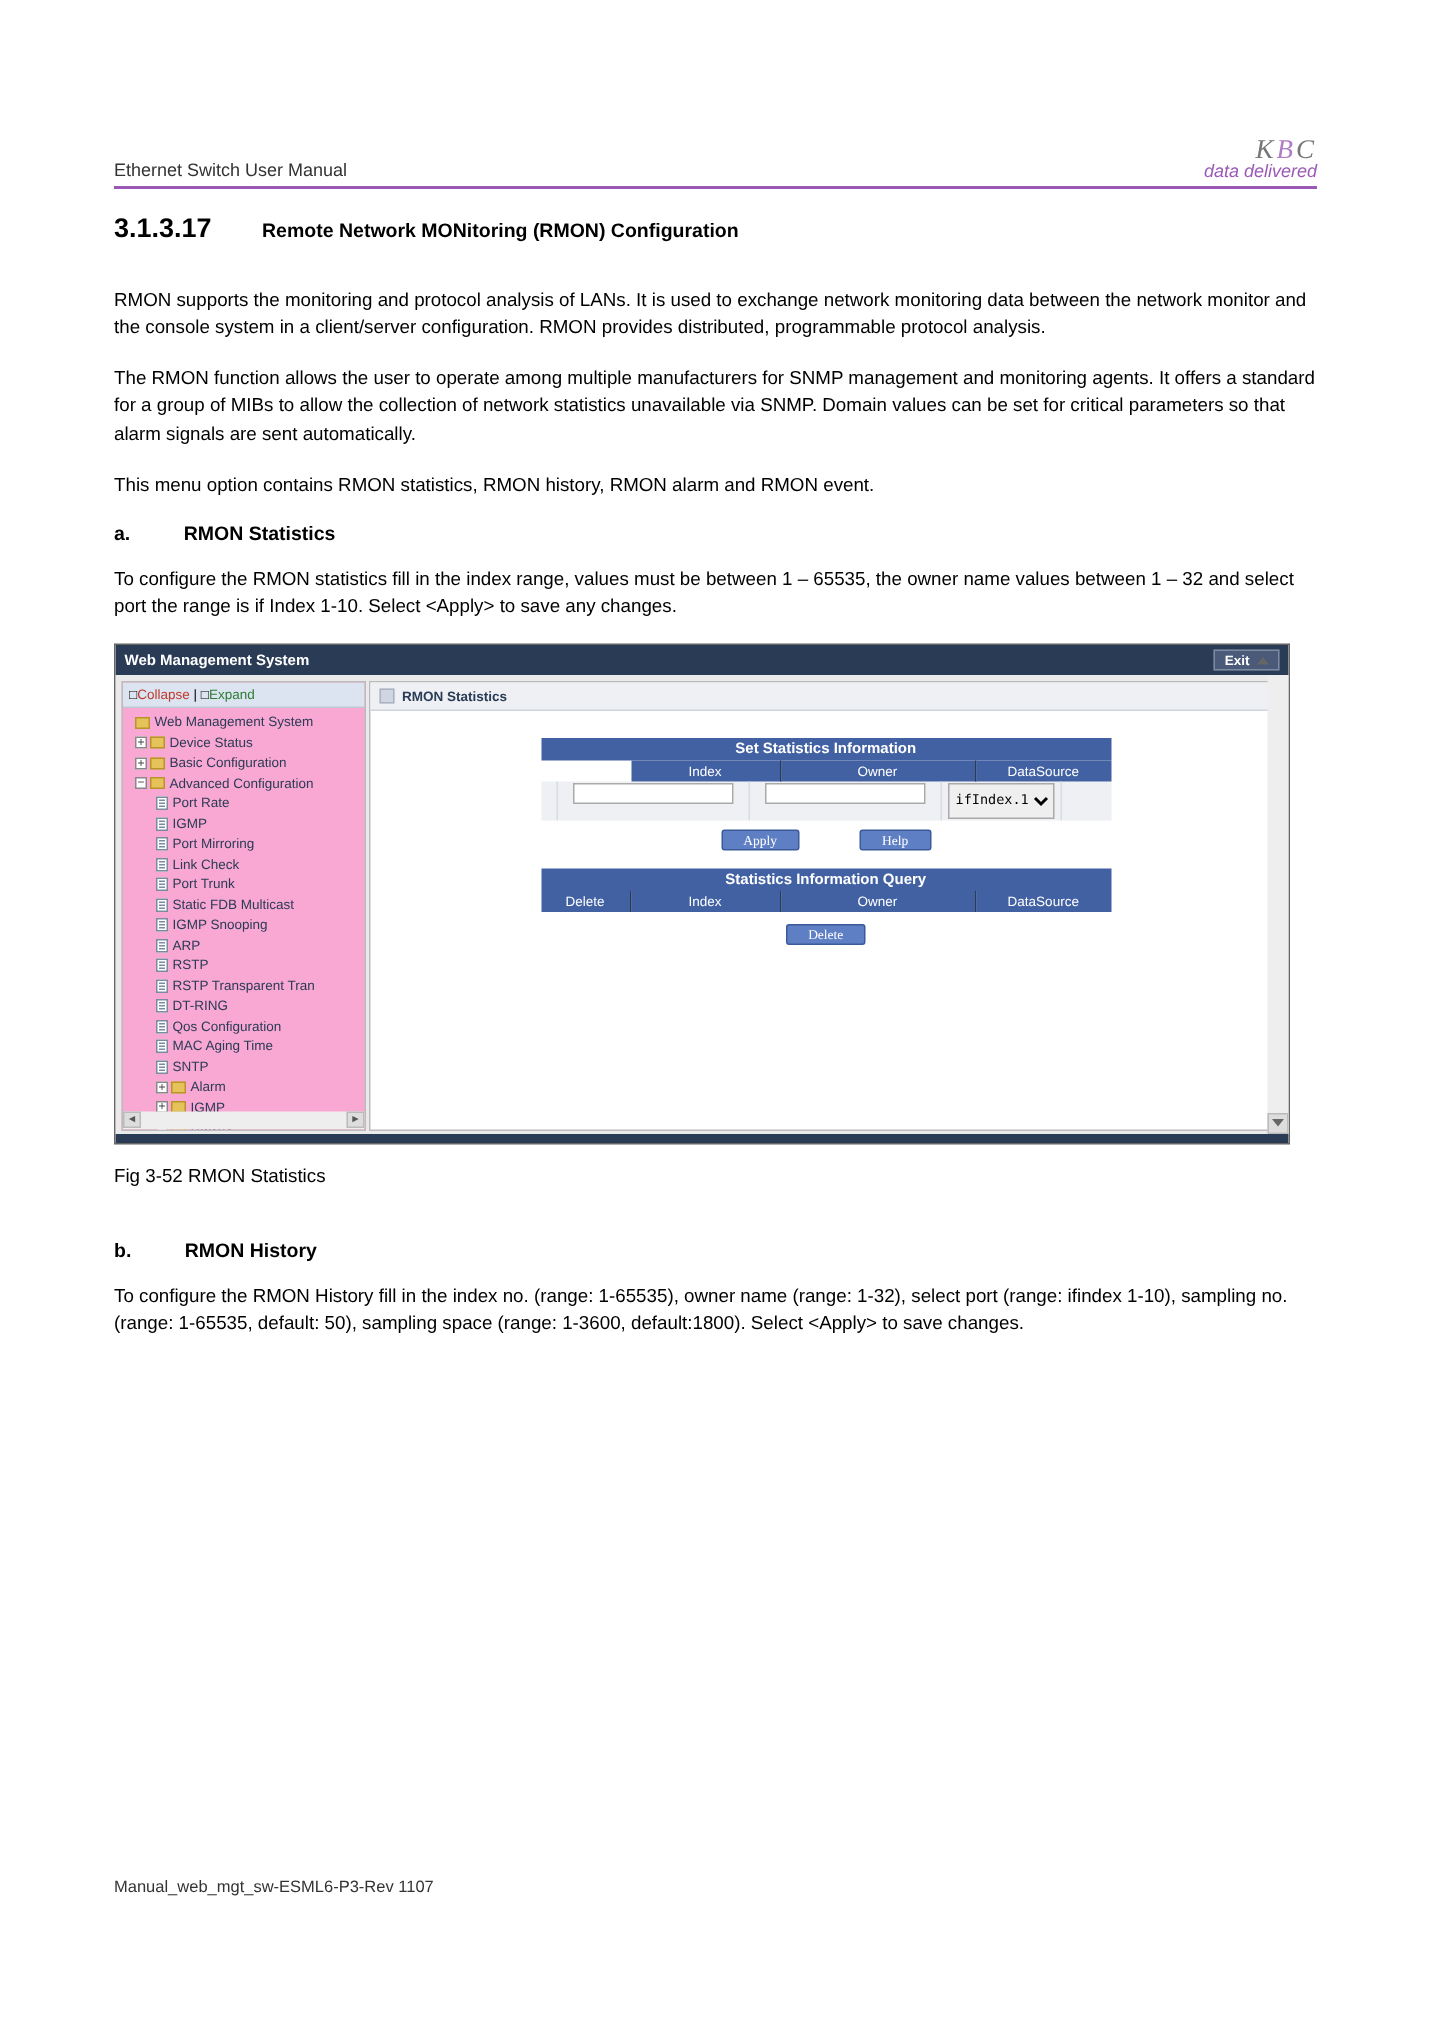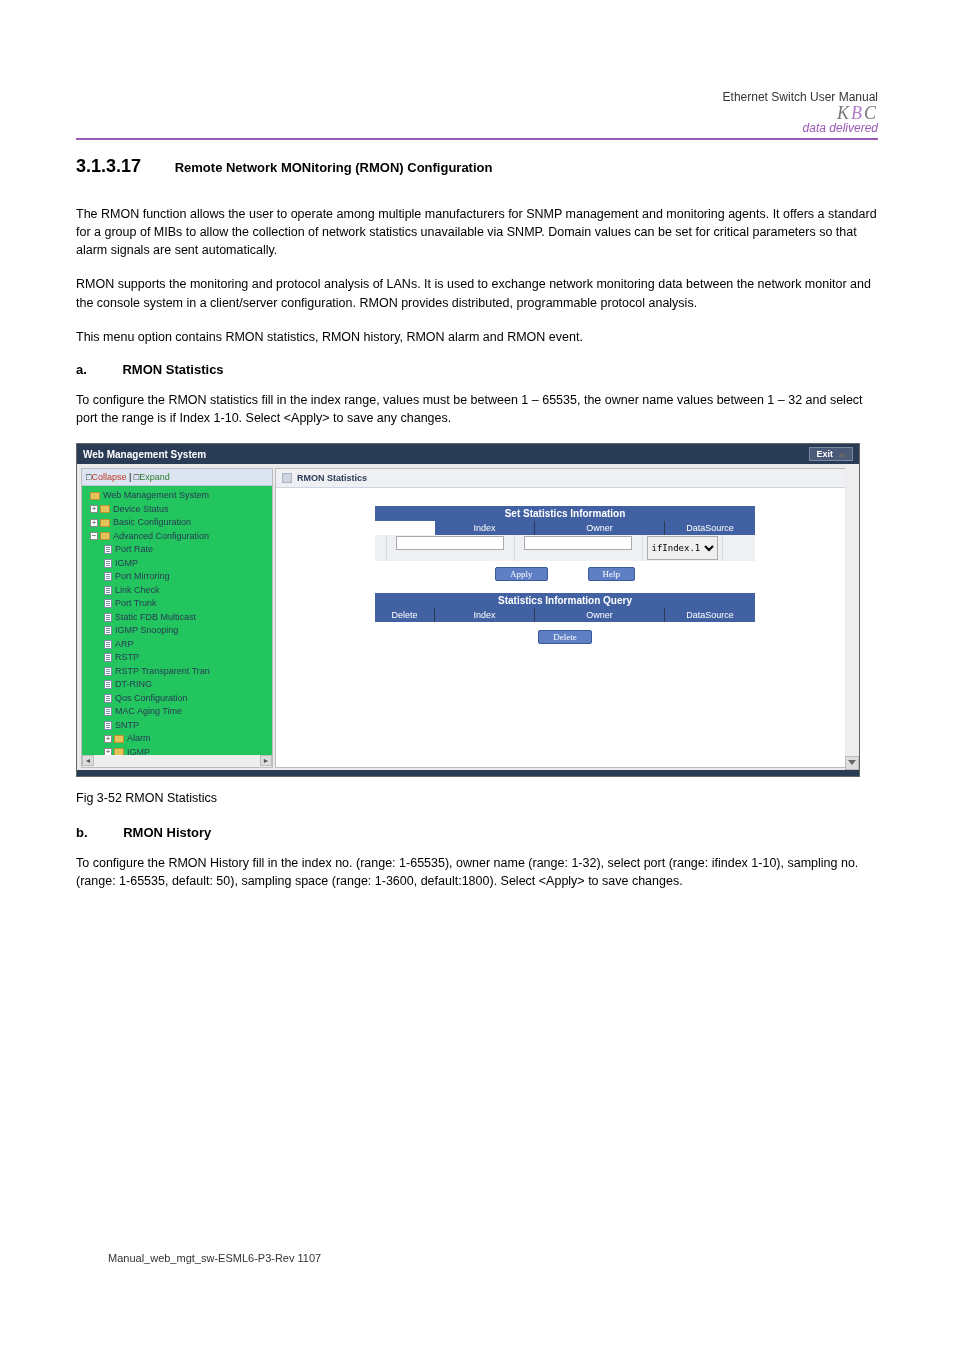--- a/index.html
+++ b/index.html
@@ -14,21 +14,20 @@
   .page {
     padding: 90px 76px 40px 76px;
   }
   .header-row {
     display: flex;
     justify-content: space-between;
     align-items: flex-end;
     border-bottom: 2px solid #9b59b6;
     padding-bottom: 4px;
     margin-bottom: 16px;
-    flex-direction: column;
   }
   .header-title {
     font-size: 12px;
     color: #333;
   }
   .logo {
     text-align: right;
     line-height: 1;
   }
   .logo-mark {
@@ -86,22 +85,22 @@
     font-size: 9px;
     height: 14px;
     line-height: 12px;
   }
   .wm-body {
     display: flex;
     height: calc(100% - 26px);
     background: #eaeaea;
   }
   .nav-col {
-    width: 192px;
-    background: #22c55e;
+    width: 163px;
+    background: #f9a8d4;
     border: 1px solid #bbb;
     margin: 4px 2px 2px 4px;
     font-size: 9px;
     overflow: hidden;
     position: relative;
   }
   .nav-head {
     background: #dbe4f0;
     border-bottom: 1px solid #c0c8d4;
     padding: 3px 4px;
@@ -183,28 +182,27 @@
   }
   .right-scroll {
     position: absolute; right: 0; top: 20px; bottom: 6px; width: 14px; background: #eee;
     display: flex; flex-direction: column; justify-content: flex-end;
   }
   .right-scroll .ar { height: 14px; background: #ddd; border: 1px solid #bbb; font-size: 8px; text-align: center; line-height: 11px; color: #555; }
   .tri-up { display:inline-block; width:0; height:0; border-left:4px solid transparent; border-right:4px solid transparent; border-bottom:5px solid #666; }
   .tri-dn { display:inline-block; width:0; height:0; border-left:4px solid transparent; border-right:4px solid transparent; border-top:5px solid #666; }
   .fig-cap {
     font-size: 12.5px;
-    margin-bottom: 20px;
+    margin-bottom: 35px;
   }
   .footer {
     position: absolute;
     bottom: 70px;
     left: 76px;
     right: 76px;
-    margin-left: 32px;
   }
   .footer .manual-line { font-size: 11px; color: #333; margin-bottom: 16px; }
   .footer .foot-row {
     display: flex; justify-content: space-between;
     font-size: 11px; color: #333;
   }
 </style>
 </head>
 <body>
 
@@ -216,22 +214,22 @@
       <div class="logo-mark">K<span class="accent">B</span>C</div>
       <div class="logo-tag">data delivered</div>
     </div>
   </div>
 
   <h2 class="section-heading">
     <span class="sec-num">3.1.3.17</span>
     <span class="sec-title">Remote Network MONitoring (RMON) Configuration</span>
   </h2>
 
+  <p class="body">RMON supports the monitoring and protocol analysis of LANs. It is used to exchange network monitoring data between the network monitor and the console system in a client/server configuration. RMON provides distributed, programmable protocol analysis.</p>
   <p class="body">The RMON function allows the user to operate among multiple manufacturers for SNMP management and monitoring agents. It offers a standard for a group of MIBs to allow the collection of network statistics unavailable via SNMP. Domain values can be set for critical parameters so that alarm signals are sent automatically.</p>
-  <p class="body">RMON supports the monitoring and protocol analysis of LANs. It is used to exchange network monitoring data between the network monitor and the console system in a client/server configuration. RMON provides distributed, programmable protocol analysis.</p>
   <p class="body">This menu option contains RMON statistics, RMON history, RMON alarm and RMON event.</p>
 
   <div class="sub-heading">
     <span class="letter">a.</span>
     <span>RMON Statistics</span>
   </div>
   <p class="body">To configure the RMON statistics fill in the index range, values must be between 1 – 65535, the owner name values between 1 – 32 and select port the range is if Index 1-10. Select &lt;Apply&gt; to save any changes.</p>
 
   <div class="screenshot-wrap">
     <div class="wm-top">

